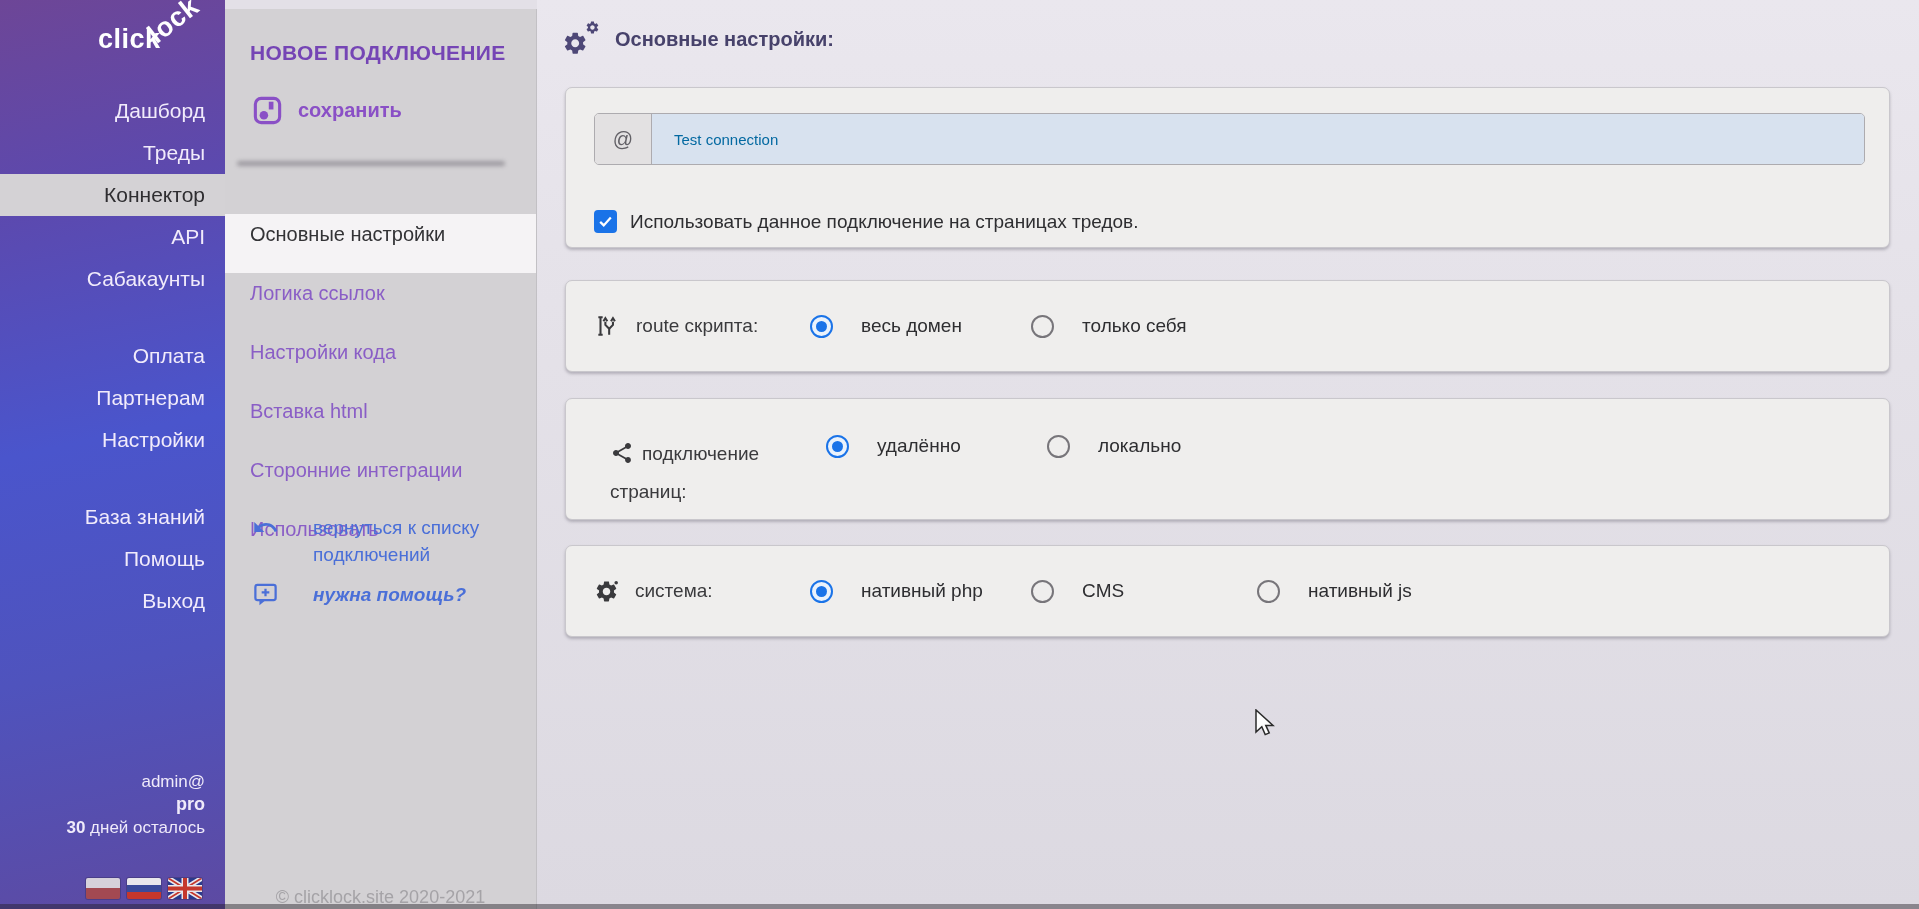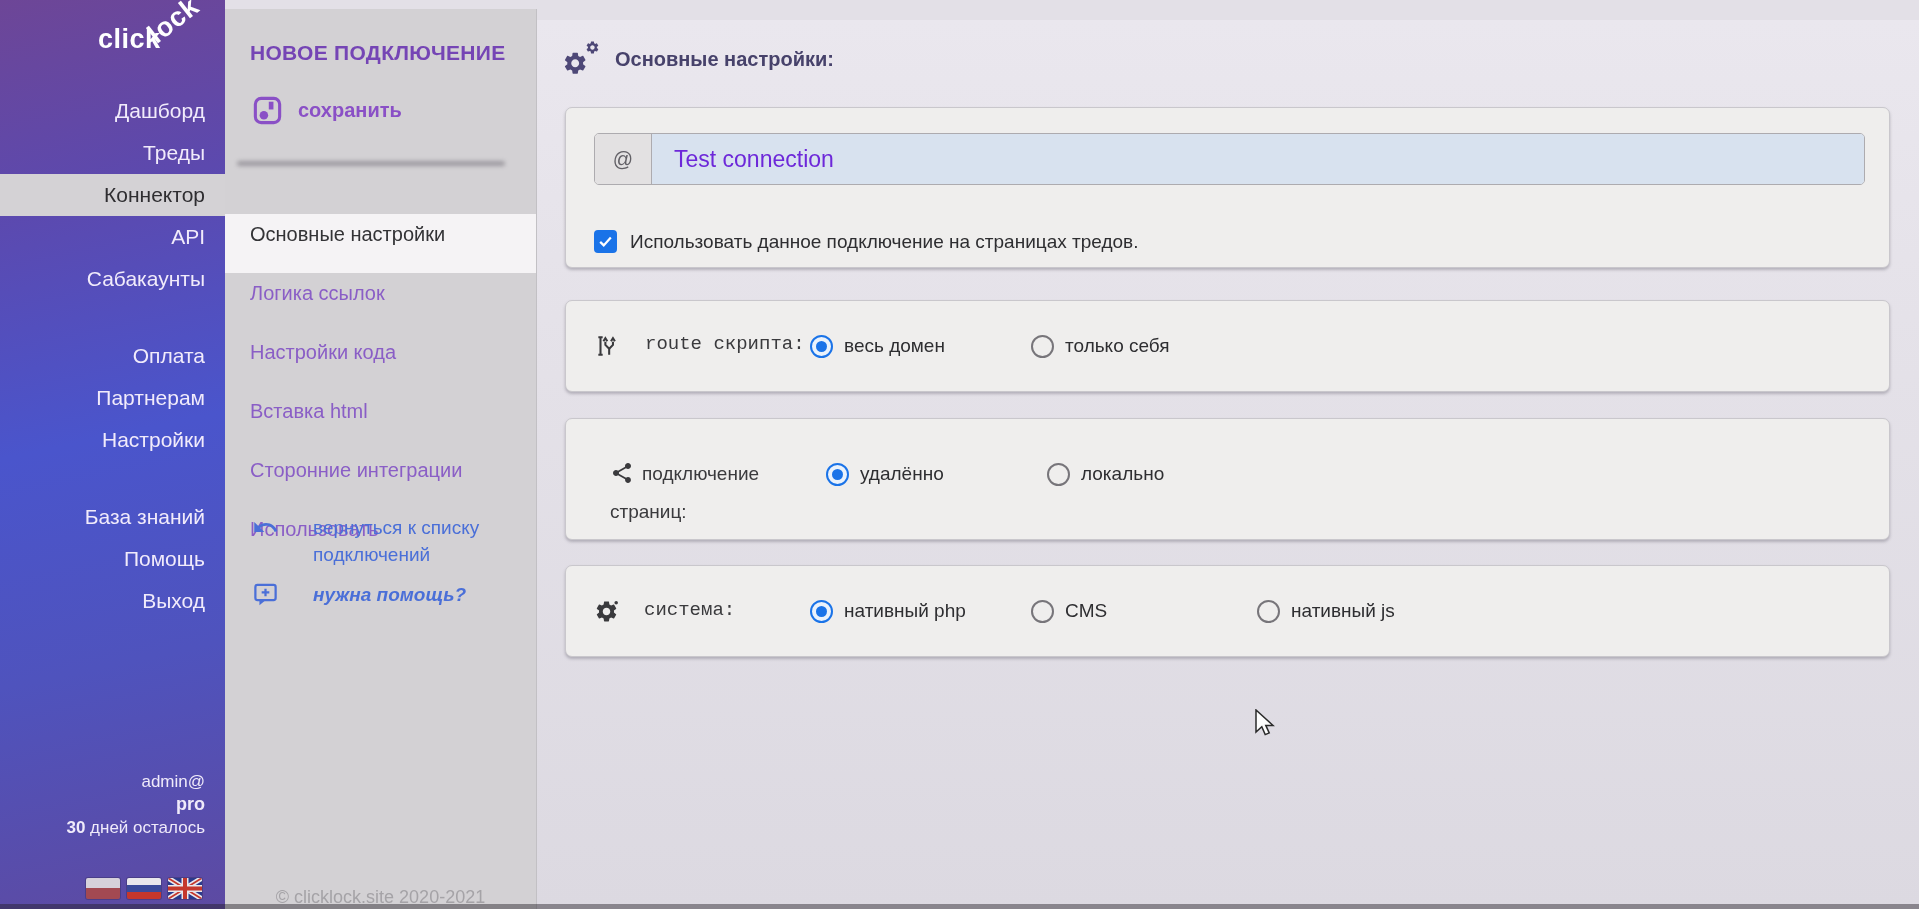--- a/index.html
+++ b/index.html
@@ -39,46 +39,46 @@
   .sb2-item.active { background:#f5f3f5; color:#333336; }
   .link-row { position:absolute; left:27px; display:flex; gap:34px; color:#4a6fd8; font-size:19px; cursor:pointer; }
   .back-link { top:505px; width:260px; }
   .back-link .link-text { width:190px; line-height:27px; }
   .help-link { top:572px; align-items:center; }
   .help-link .link-text { font-weight:600;font-style:italic; }
   .sb2-footer { position:absolute; top:878px; left:0; right:0; text-align:center; color:#a5a3a7; font-size:18px; }
 
   
   .main { position:absolute; left:537px; top:0; right:0; bottom:0;
-          background:linear-gradient(180deg,#eae7ee 0%,#e4e1e8 40%,#dcd9e1 100%);margin-top:20px; }
+          background:linear-gradient(180deg,#eae7ee 0%,#e4e1e8 40%,#dcd9e1 100%); }
   .main-header { position:absolute; top:20px; left:24px; display:flex; align-items:center; gap:12px;
                  color:#47426b; font-weight:700; font-size:20px; }
   .card { position:absolute; left:28px; width:1325px; background:#efeeed; border:1px solid #c9c7cc;
           border-radius:7px; box-shadow:0 2px 3px rgba(90,85,100,.35); }
   .card1 { top:87px;  height:161px; padding:25px 24px 0 28px; }
   .card2 { top:280px; height:92px; }
   .card3 { top:398px; height:122px; }
   .card4 { top:545px; height:92px; }
 
   .input-group { display:flex; height:52px; border:1px solid #adabaf; border-radius:5px; overflow:hidden; }
   .ig-prefix { width:57px; background:#e3e1e2; border-right:1px solid #adabaf; display:flex;
                align-items:center; justify-content:center; font-size:20px; color:#626066; }
-  .ig-input { flex:1; border:none; background:#d8e2ef; font-size:23px; color:#6d28d9;
+  .ig-input { flex:1; border:none; background:#d8e2ef; font-size:15px; color:#0369a1;
               padding-left:22px; font-family:inherit; outline:none; }
   .check-row { margin-top:45px; display:flex; align-items:center; gap:13px; }
   .checkbox { width:23px; height:23px; background:#1a73e8; border-radius:4px; display:flex;
               align-items:center; justify-content:center; cursor:pointer; flex:none; }
   .check-label { font-size:19px; color:#2e2e31; }
 
   .g-row { display:flex; align-items:center; height:100%; padding-left:28px; }
   .card3 .g-row { align-items:flex-start; padding-top:36px;padding-left:44px; }
-  .g-label { width:216px; font-size:19px; color:#3a3a3d; display:flex; gap:25px;font-family:Liberation Mono, monospace; }
+  .g-label { width:216px; font-size:19px; color:#3a3a3d; display:flex; align-items:center; gap:16px; }
   .g-label-wrap { width:216px; font-size:19px; color:#3a3a3d; line-height:38px; }
   .g-label-wrap .g-icon-inline { display:inline-block; vertical-align:-5px; margin-right:8px; }
-  .opt { display:flex; align-items:center; gap:11px; font-size:19px; color:#2e2e31; cursor:pointer; }
+  .opt { display:flex; align-items:flex-start; gap:28px; font-size:19px; color:#2e2e31; cursor:pointer; }
   .opt.w1 { width:221px; } .opt.w2 { width:226px; }
   .card3 .opt { height:38px; }
   .radio { width:23px; height:23px; border-radius:50%; flex:none; position:relative; }
   .radio.sel { border:2px solid #1a73e8; background:#eaf2fc; }
   .radio.sel::after { content:''; position:absolute; inset:4px; background:#1a73e8; border-radius:50%; }
   .radio.un { border:2px solid #77757a; background:transparent; }
 
   .cursor { position:absolute; left:1254px; top:709px; z-index:50; }
   .bottom-edge { position:absolute; left:0; right:0; bottom:0; height:5px; background:rgba(35,32,40,.45); }
   svg { display:block; }

